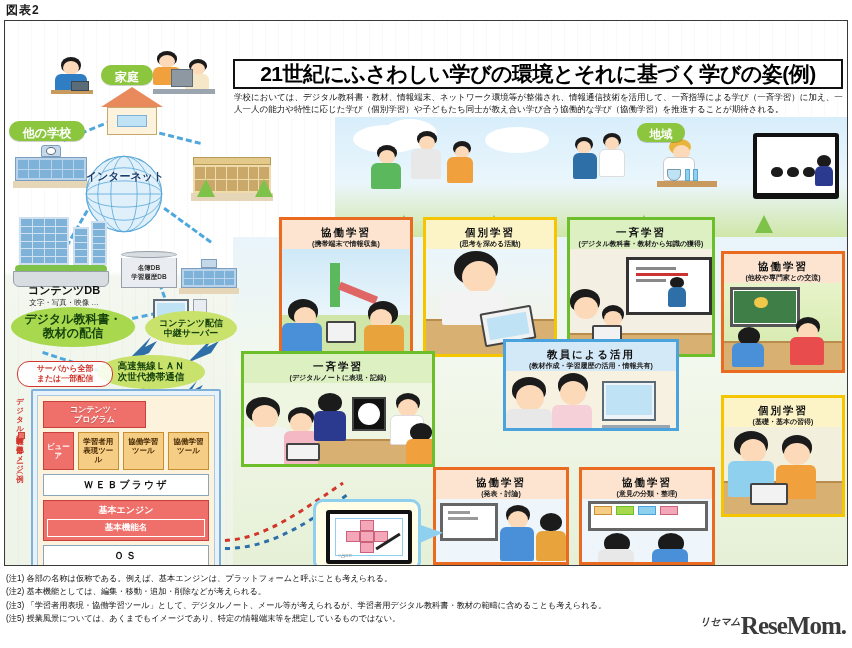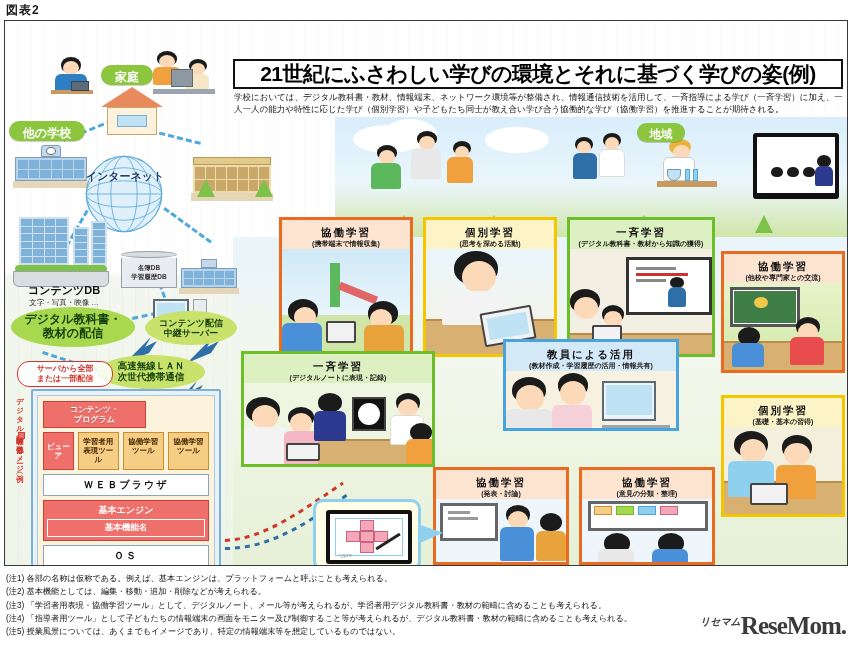--- a/index.html
+++ b/index.html
@@ -703,19 +703,18 @@
       <div style="position:absolute;left:44px;top:26px;width:28px;height:3px;background:#222;transform:rotate(-32deg);"></div>
     </div>
   </div>
 
 </div>
 
 <div id="notes">
   <div>(注1) 各部の名称は仮称である。例えば、基本エンジンは、プラットフォームと呼ぶことも考えられる。</div>
   <div>(注2) 基本機能としては、編集・移動・追加・削除などが考えられる。</div>
   <div>(注3) 「学習者用表現・協働学習ツール」として、デジタルノート、メール等が考えられるが、学習者用デジタル教科書・教材の範疇に含めることも考えられる。</div>
-  <div>(注4) 「指導者用ツール」として子どもたちの情報端末の画面をモニター及び制御すること等が考えられるが、デジタル教科書・教材の範疇に含めることも考えられる。</div>
   <div>(注5) 授業風景については、あくまでもイメージであり、特定の情報端末等を想定しているものではない。</div>
 </div>
 
 <div id="watermark">
   <small>リセマム</small><span>ReseMom.</span>
 </div>
 
 </body></html>

